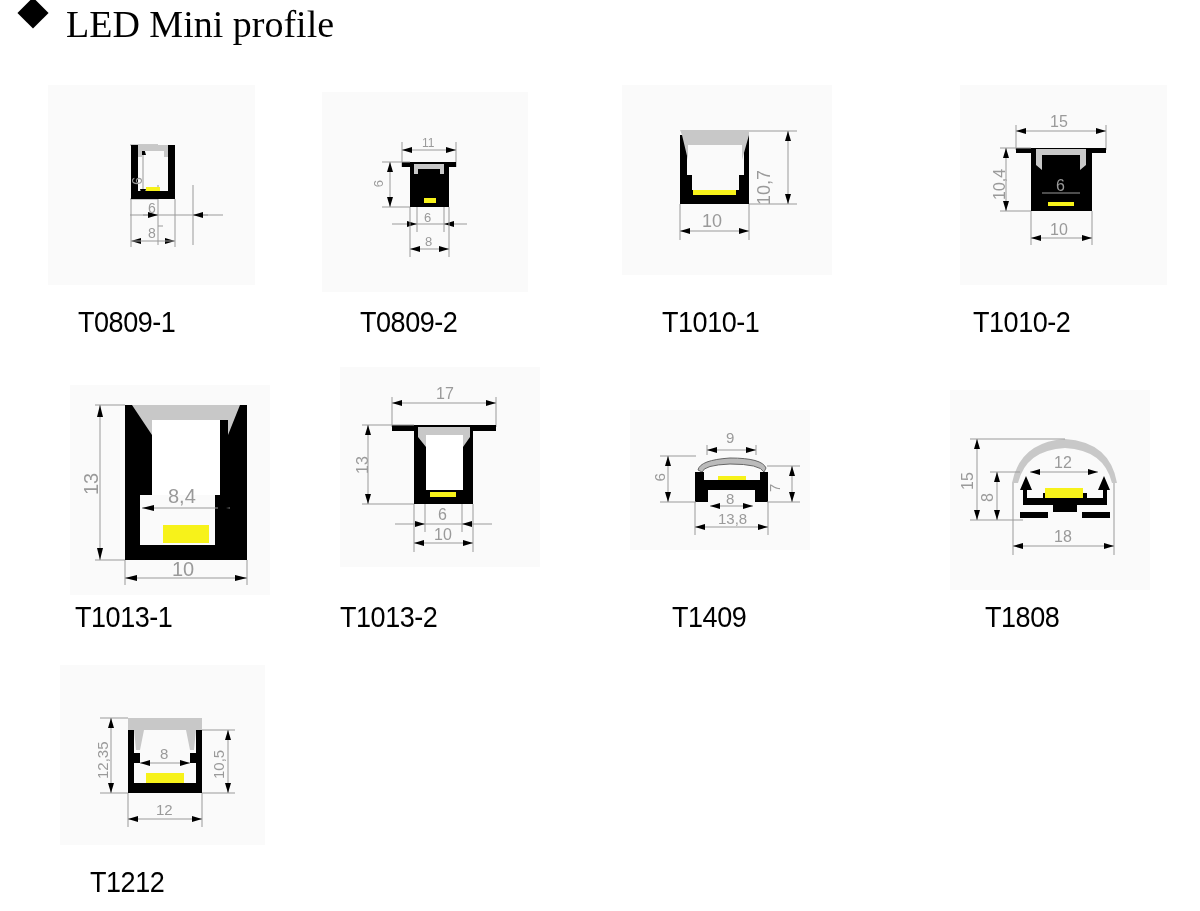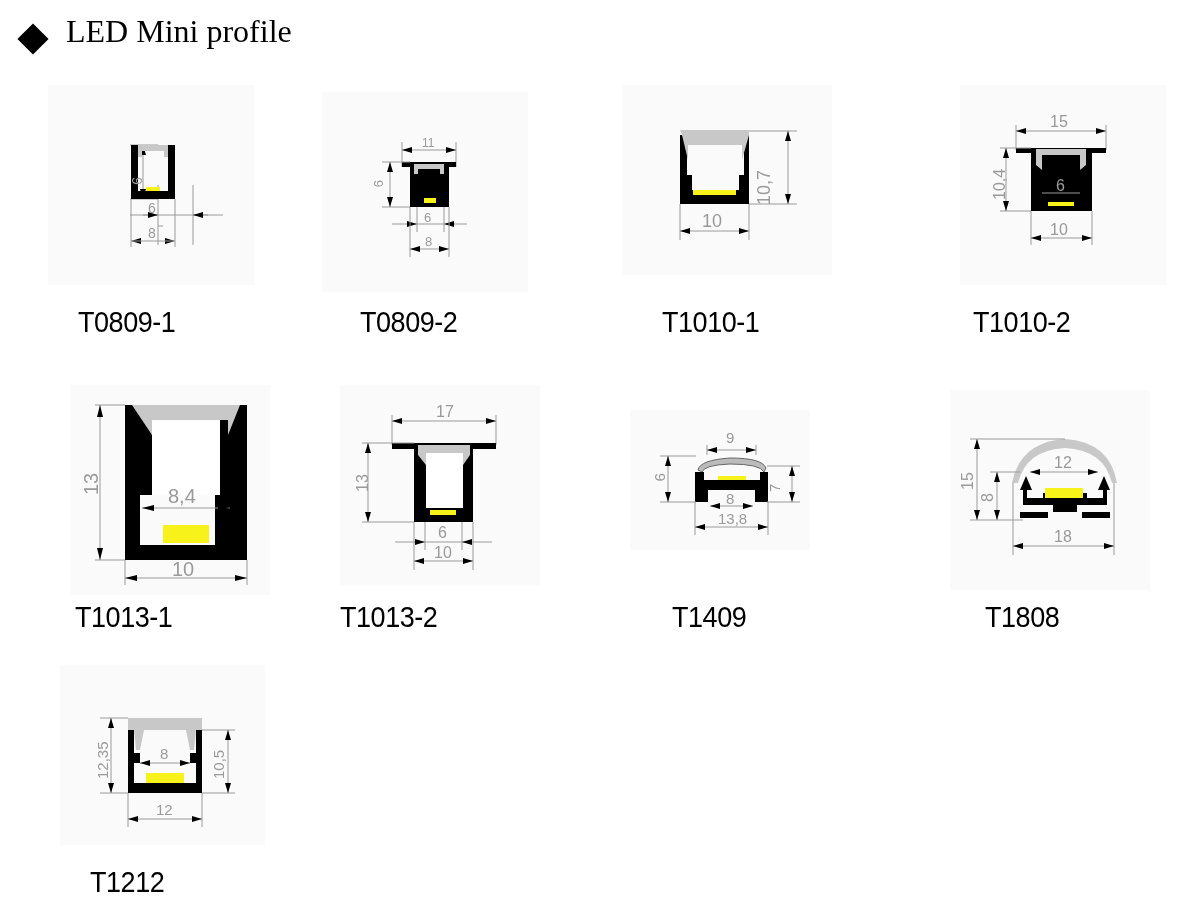--- a/index.html
+++ b/index.html
@@ -1,20 +1,20 @@
 <!DOCTYPE html>
 <html><head>
   <meta charset="utf-8">
   <style>
     html, body { margin: 0; padding: 0; background: #ffffff; }
     body { width: 1200px; height: 911px; position: relative; overflow: hidden; font-family: "Liberation Sans", sans-serif; }
     .title {
       position: absolute; left: 12px; top: 2px; height: 48px;
-      display: flex; align-items: flex-end;
-      font-family: "Liberation Serif", serif; font-size: 32px; color: #000;
+      display: flex; align-items: flex-start;
+      font-family: "Liberation Serif", serif; font-size: 38px; color: #000;
     }
     .title .diamond {
       display: inline-block; width: 22px; height: 22px; background: #000;
       transform: rotate(45deg); margin: 0 22px 0 10px;
     }
     .drawing {
       position: absolute; background: #fafafa;
     }
     .drawing svg { width: 100%; height: 100%; display: block; }
     .label {
@@ -137,21 +137,21 @@
     <path class="dim" d="M55 175 V200 M177 175 V200 M55 193 H177"></path>
     <polygon class="arrow" points="55,193 67,190 67,196"></polygon>
       <polygon class="arrow" points="177,193 165,190 165,196"></polygon>
     <text x="28" y="110" font-size="20" transform="rotate(-90 28 110)">13</text>
     <text x="98" y="118" font-size="20">8,4</text>
     <text x="102" y="191" font-size="20">10</text>
   </svg>
 </div>
 <div class="label" style="left:75px;top:600px;">T1013-1</div>
 
-<div class="drawing" style="left:340px;top:385px;width:200px;height:200px;">
+<div class="drawing" style="left:340px;top:367px;width:200px;height:200px;">
   <svg viewBox="0 0 200 200">
     <path class="dim" d="M52 30 V60 M156 30 V60 M52 36 H156"></path>
     <polygon class="arrow" points="52,36 62,33 62,39"></polygon>
       <polygon class="arrow" points="156,36 146,33 146,39"></polygon>
     <path class="alu" d="M52 58 H156 V64 H133 V137 H74 V64 H52 Z"></path>
     <path class="diff" d="M78 60 H130 V70 L123 80 V68 H86 V80 L78 70 Z"></path>
     <rect x="86" y="68" width="37" height="55" fill="#fff"></rect>
     <rect class="led" x="90" y="125" width="26" height="5"></rect>
     <path class="dim" d="M22 58 H74 M22 137 H74 M28 58 V137"></path>
     <polygon class="arrow" points="28,58 25,68 31,68"></polygon>

